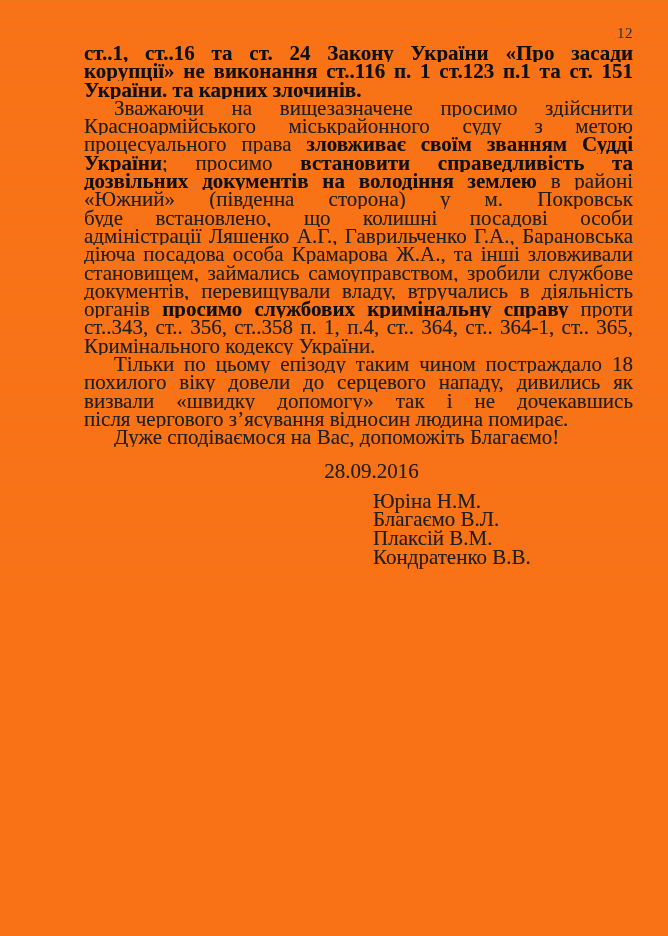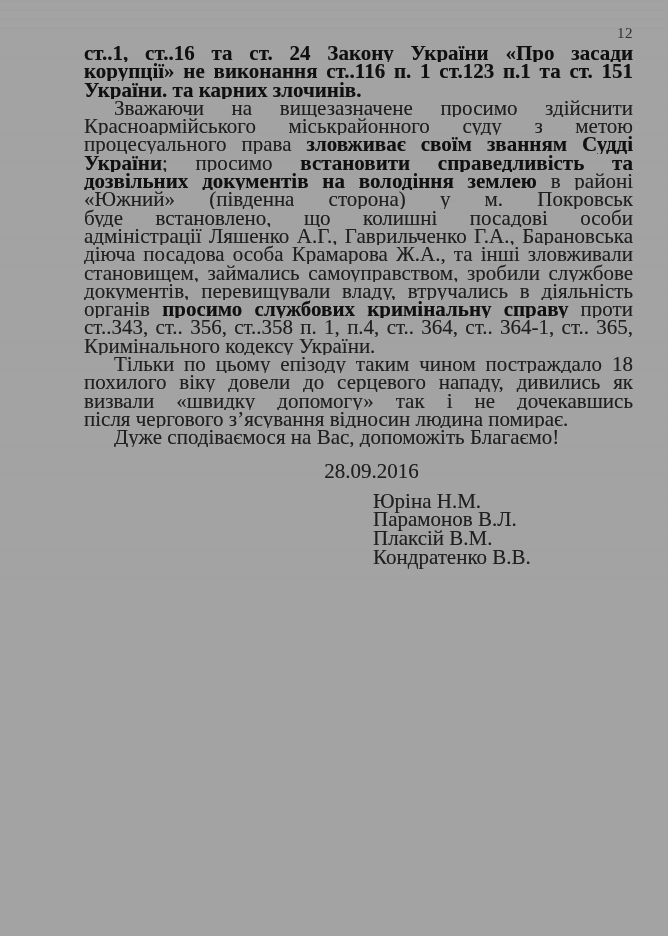--- a/index.html
+++ b/index.html
@@ -3,21 +3,21 @@
 <meta charset="utf-8">
 <style>
   html,body{margin:0;padding:0;}
   body{
     width:668px;height:936px;overflow:hidden;
     background:#e9e9e9;
     font-family:"Liberation Serif", serif;
   }
   .page{
     position:relative;width:668px;height:936px;
-    background:#a3a3a3;color:#1f1f1f;font-family:Liberation Serif, serif;
+    background:#f97316;color:#1f1f1f;font-family:Liberation Serif, serif;
   }
   
   .scan-noise-top{
     position:absolute;left:0;top:0;width:100%;height:30px;
     background:repeating-linear-gradient(to bottom,
       rgba(130,130,140,0.06) 0px, rgba(130,130,140,0.06) 2px,
       rgba(255,255,255,0) 2px, rgba(255,255,255,0) 9px);
     pointer-events:none;
   }
   .scan-noise-body{
@@ -87,18 +87,18 @@
         </div>
         <div class="paragraph">
           <div class="line l ind"><span class="seg">Дуже сподіваємося на Вас, допоможіть Благаємо!</span></div>
         </div>
       </div>
 
     <div class="date-line">28.09.2016</div>
 
     <div class="signature-block" id="signatures">
         <div class="sig-line">Юріна Н.М.</div>
-        <div class="sig-line">Парамонов В.Л.</div>
+        <div class="sig-line">Благаємо В.Л.</div>
         <div class="sig-line">Плаксій В.М.</div>
         <div class="sig-line">Кондратенко В.В.</div>
       </div>
   </div>
 </div>
 
 </body></html>

